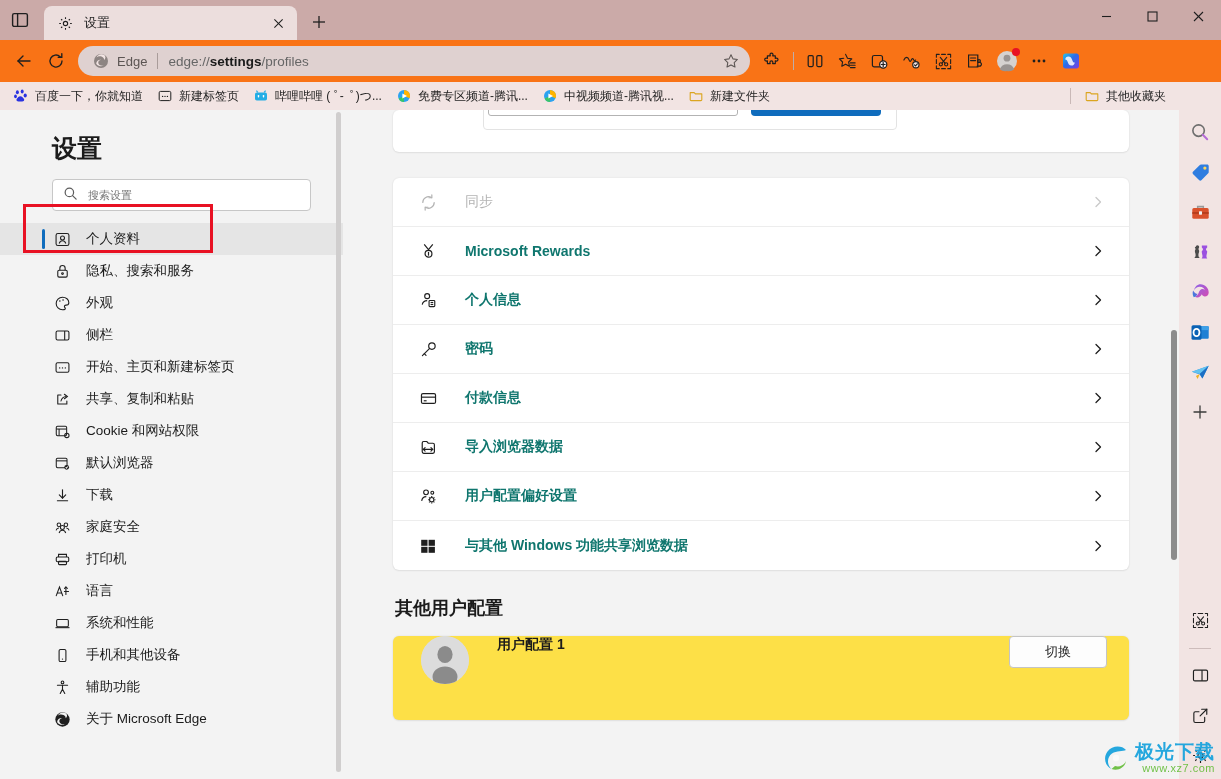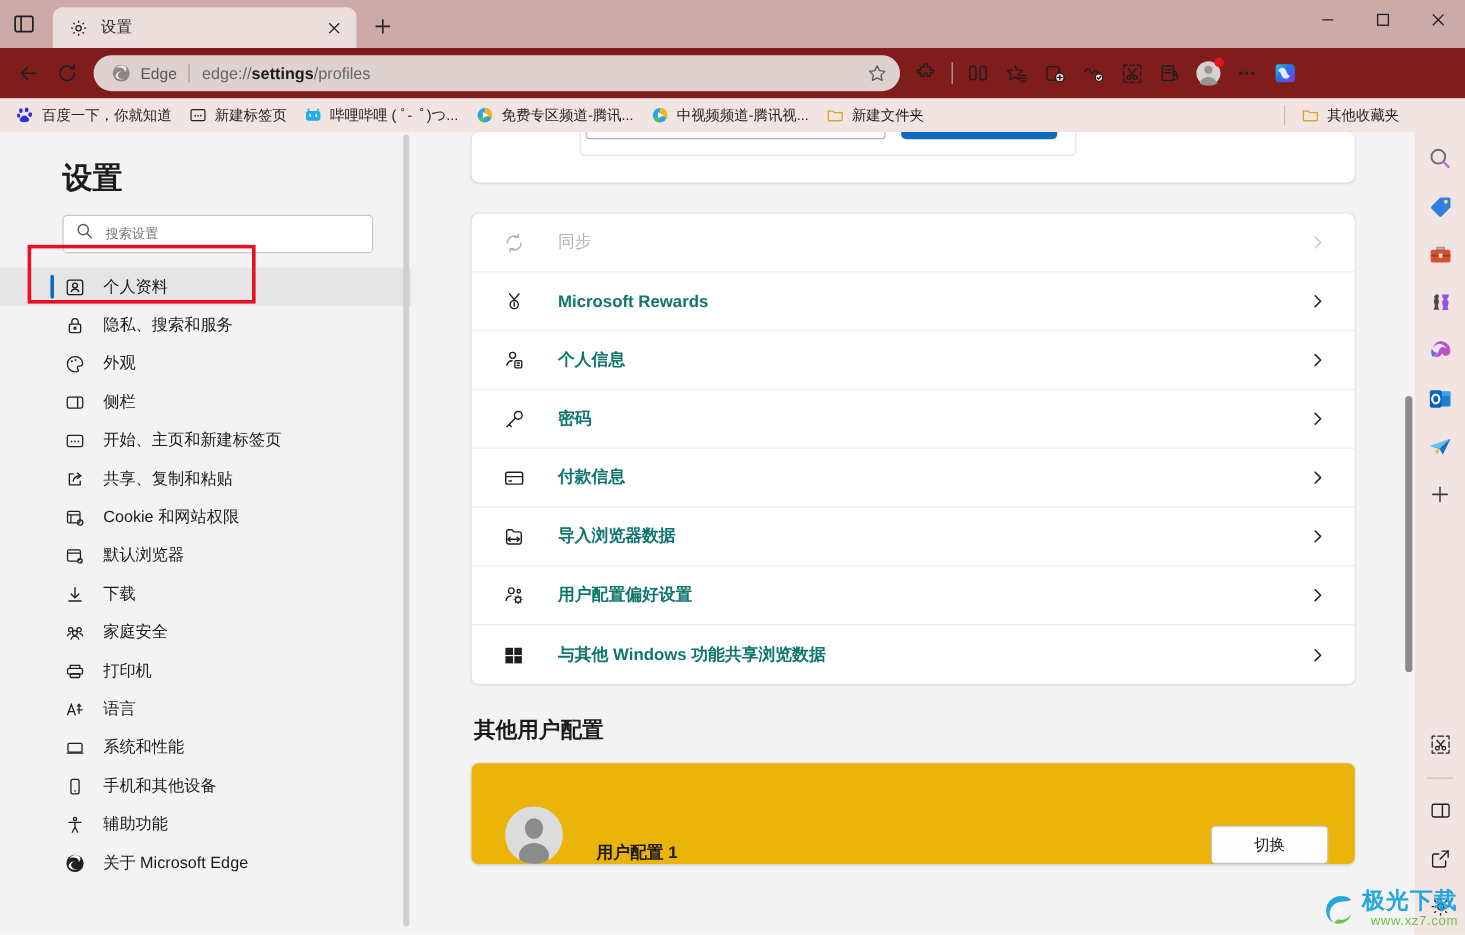--- a/index.html
+++ b/index.html
@@ -50,21 +50,21 @@
     margin-left: auto; display: flex; height: 40px; align-items: flex-start;
   }
   .win-btn {
     width: 46px; height: 33px;
     display: flex; align-items: center; justify-content: center;
   }
 
   
   .toolbar {
     position: absolute; top: 40px; left: 0; width: 1221px; height: 42px;
-    background: #7f1d1d;
+    background: #f97316;
     display: flex; align-items: center; padding: 0 8px;
   }
   .tb-btn {
     width: 32px; height: 32px; border-radius: 6px;
     display: flex; align-items: center; justify-content: center;
     flex: 0 0 auto;
   }
   .omnibox {
     flex: 1 1 auto; height: 30px; margin: 0 6px;
     background: #dfd1d0; border-radius: 15px;
@@ -200,23 +200,23 @@
   }
   .row-label { flex: 1 1 auto; }
   .row-chev { width: 18px; height: 18px; flex: 0 0 auto; display:flex;align-items:center;justify-content:center;}
   .row.disabled { color: #b4b4b4; font-weight: 400; }
 
   .section-title {
     font-size: 18px; font-weight: bold; color: #1b1b1b;
     margin: 24px 0 16px 2px;
   }
   .profile-card {
-    background: #eab308; border-radius: 6px;
+    background: #fde047; border-radius: 6px;
     box-shadow: 0 0 2px rgba(0,0,0,0.10), 0 1px 2px rgba(0,0,0,0.06);
-    height: 84px; display: flex; align-items: flex-end;
+    height: 84px; display: flex; align-items: flex-start;
     padding: 0 22px 0 28px;
   }
   .profile-avatar {
     width: 48px; height: 48px; border-radius: 50%;
     background: #dcdcdc; flex: 0 0 auto;
     display: flex; align-items: center; justify-content: center;
     overflow: hidden; position: relative;
   }
   .profile-name { font-size: 14px; font-weight: 600; color: #1b1b1b; margin-left: 28px; flex: 1 1 auto; }
   .switch-btn {

